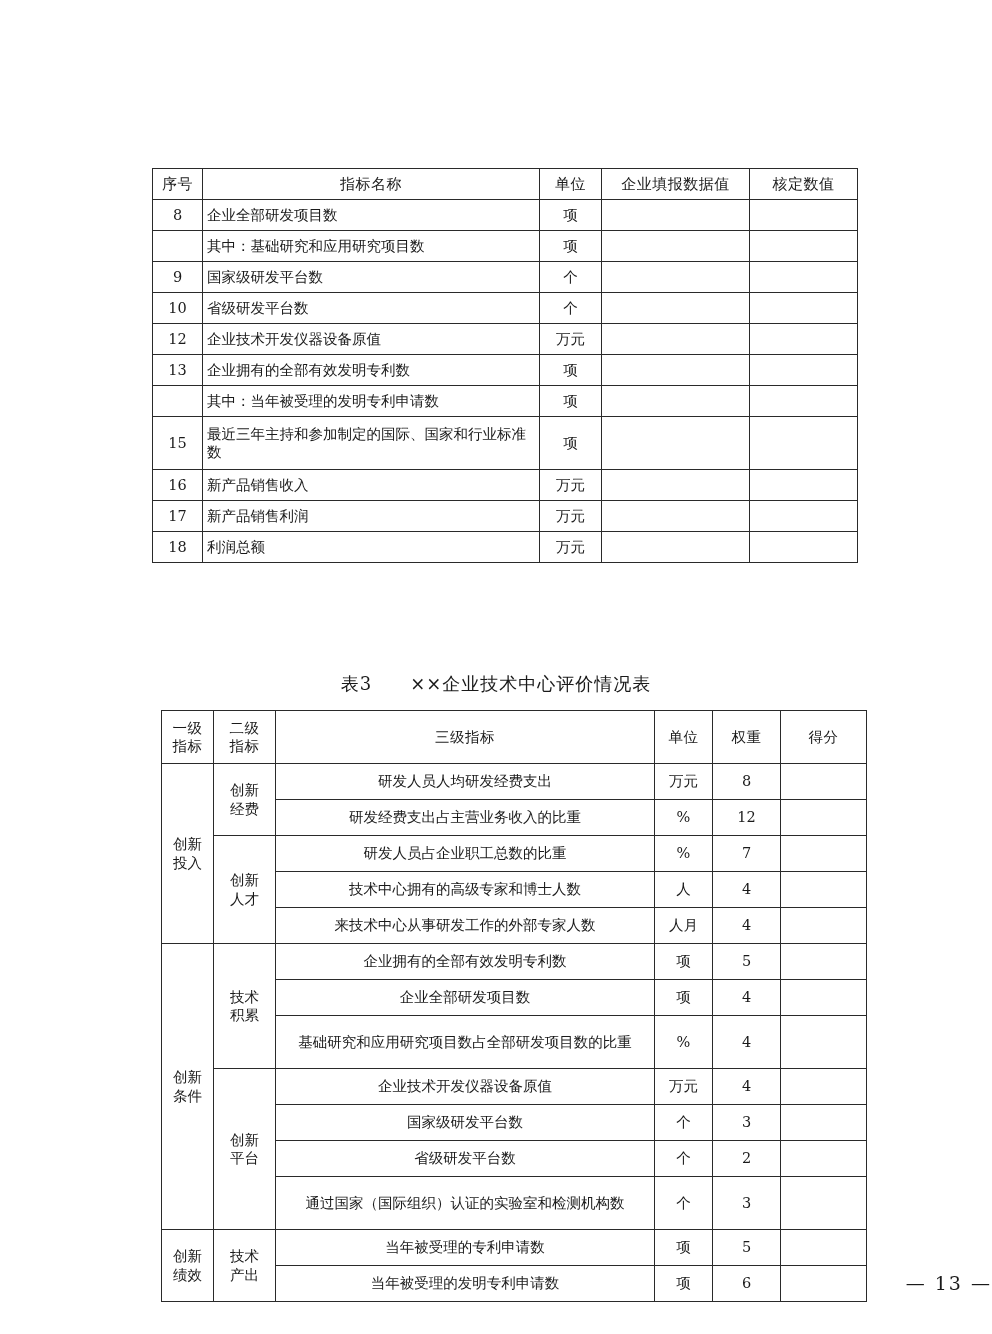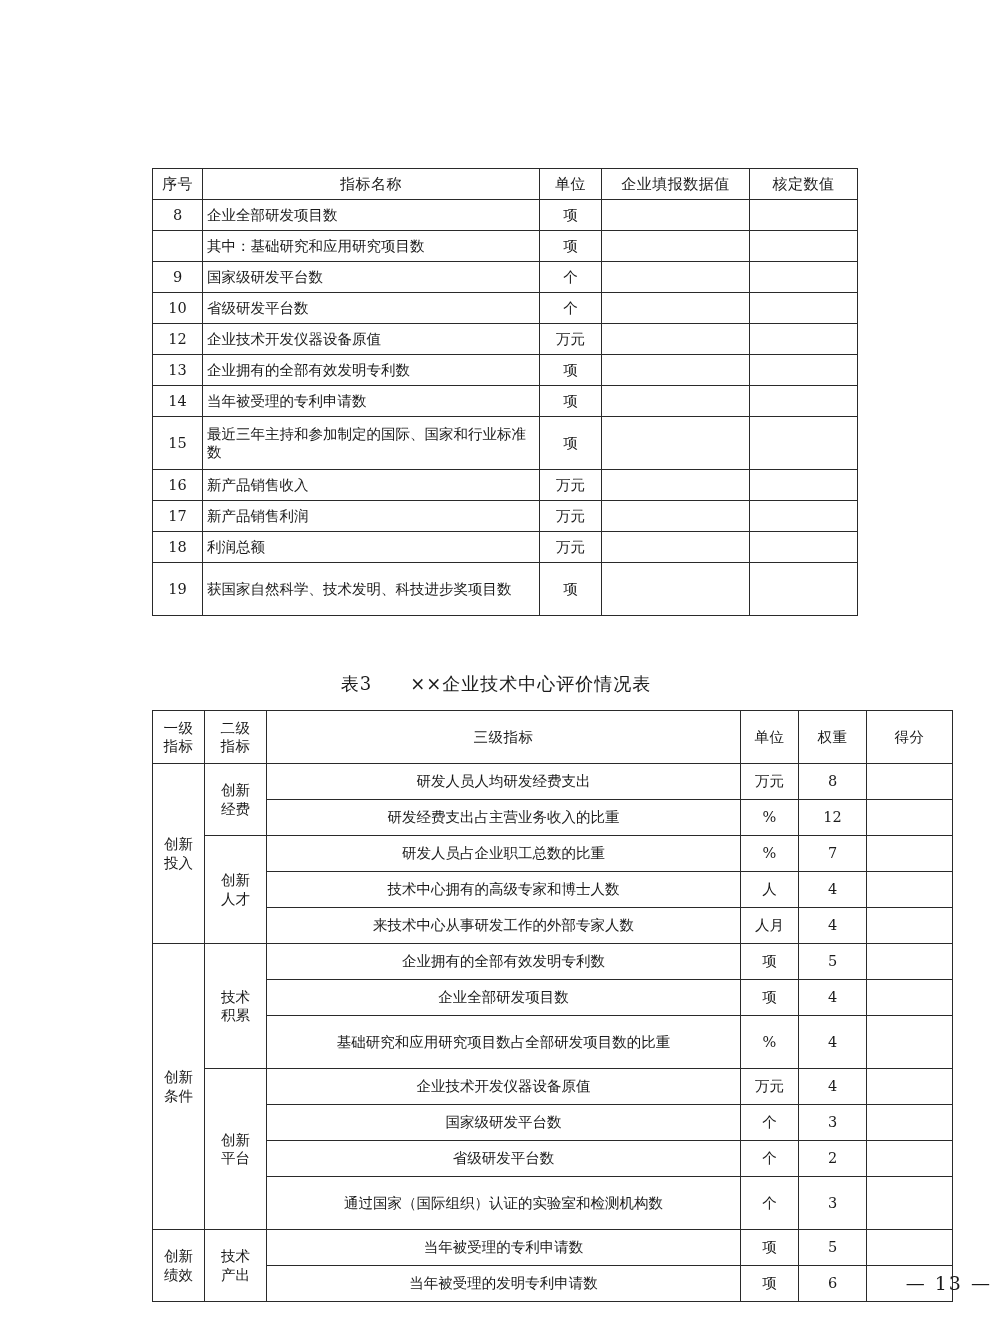--- a/index.html
+++ b/index.html
@@ -63,23 +63,23 @@
     text-align: center;
     font-size: 18px;
     letter-spacing: 1px;
   }
   #table3-title .tnum { margin-right: 4px; }
   #table3-title .gap { display: inline-block; width: 34px; }
 
   
   #table3 {
     position: absolute;
-    left: 152px;
+    left: 161px;
     top: 710px;
-    width: 801px;
+    width: 706px;
   }
   #table3 td {
     height: 31px;
     font-size: 14.5px;
   }
   .l1 { width: 52px; text-align: center; line-height: 1.3; }
   .l2 { width: 62px; text-align: center; line-height: 1.3; }
   .l3 { text-align: center; padding-left: 8px; }
   .u  { width: 58px; text-align: center; }
   .w  { width: 68px; text-align: center; }
@@ -155,22 +155,22 @@
           <td class="c-chk"></td>
         </tr>
         <tr>
           <td class="c-num">13</td>
           <td class="c-name">企业拥有的全部有效发明专利数</td>
           <td class="c-unit">项</td>
           <td class="c-val"></td>
           <td class="c-chk"></td>
         </tr>
         <tr>
-          <td class="c-num">14</td>
-          <td class="c-name">当年被受理的专利申请数</td>
+          <td class="c-num"></td>
+          <td class="c-name sub-indent">其中：当年被受理的发明专利申请数</td>
           <td class="c-unit">项</td>
           <td class="c-val"></td>
           <td class="c-chk"></td>
         </tr>
         <tr>
           <td class="c-num two-line">15</td>
           <td class="c-name two-line">最近三年主持和参加制定的国际、国家和行业标准数</td>
           <td class="c-unit two-line">项</td>
           <td class="c-val two-line"></td>
           <td class="c-chk two-line"></td>
@@ -188,27 +188,20 @@
           <td class="c-unit">万元</td>
           <td class="c-val"></td>
           <td class="c-chk"></td>
         </tr>
         <tr>
           <td class="c-num">18</td>
           <td class="c-name">利润总额</td>
           <td class="c-unit">万元</td>
           <td class="c-val"></td>
           <td class="c-chk"></td>
-        </tr>
-        <tr>
-          <td class="c-num two-line">19</td>
-          <td class="c-name two-line">获国家自然科学、技术发明、科技进步奖项目数</td>
-          <td class="c-unit two-line">项</td>
-          <td class="c-val two-line"></td>
-          <td class="c-chk two-line"></td>
         </tr>
       </tbody>
   </table>
 
   <div id="table3-title">
     <span class="tnum">表3</span><span class="gap"></span><span>××企业技术中心评价情况表</span>
   </div>
 
   <table class="tbl" id="table3">
     <colgroup>

